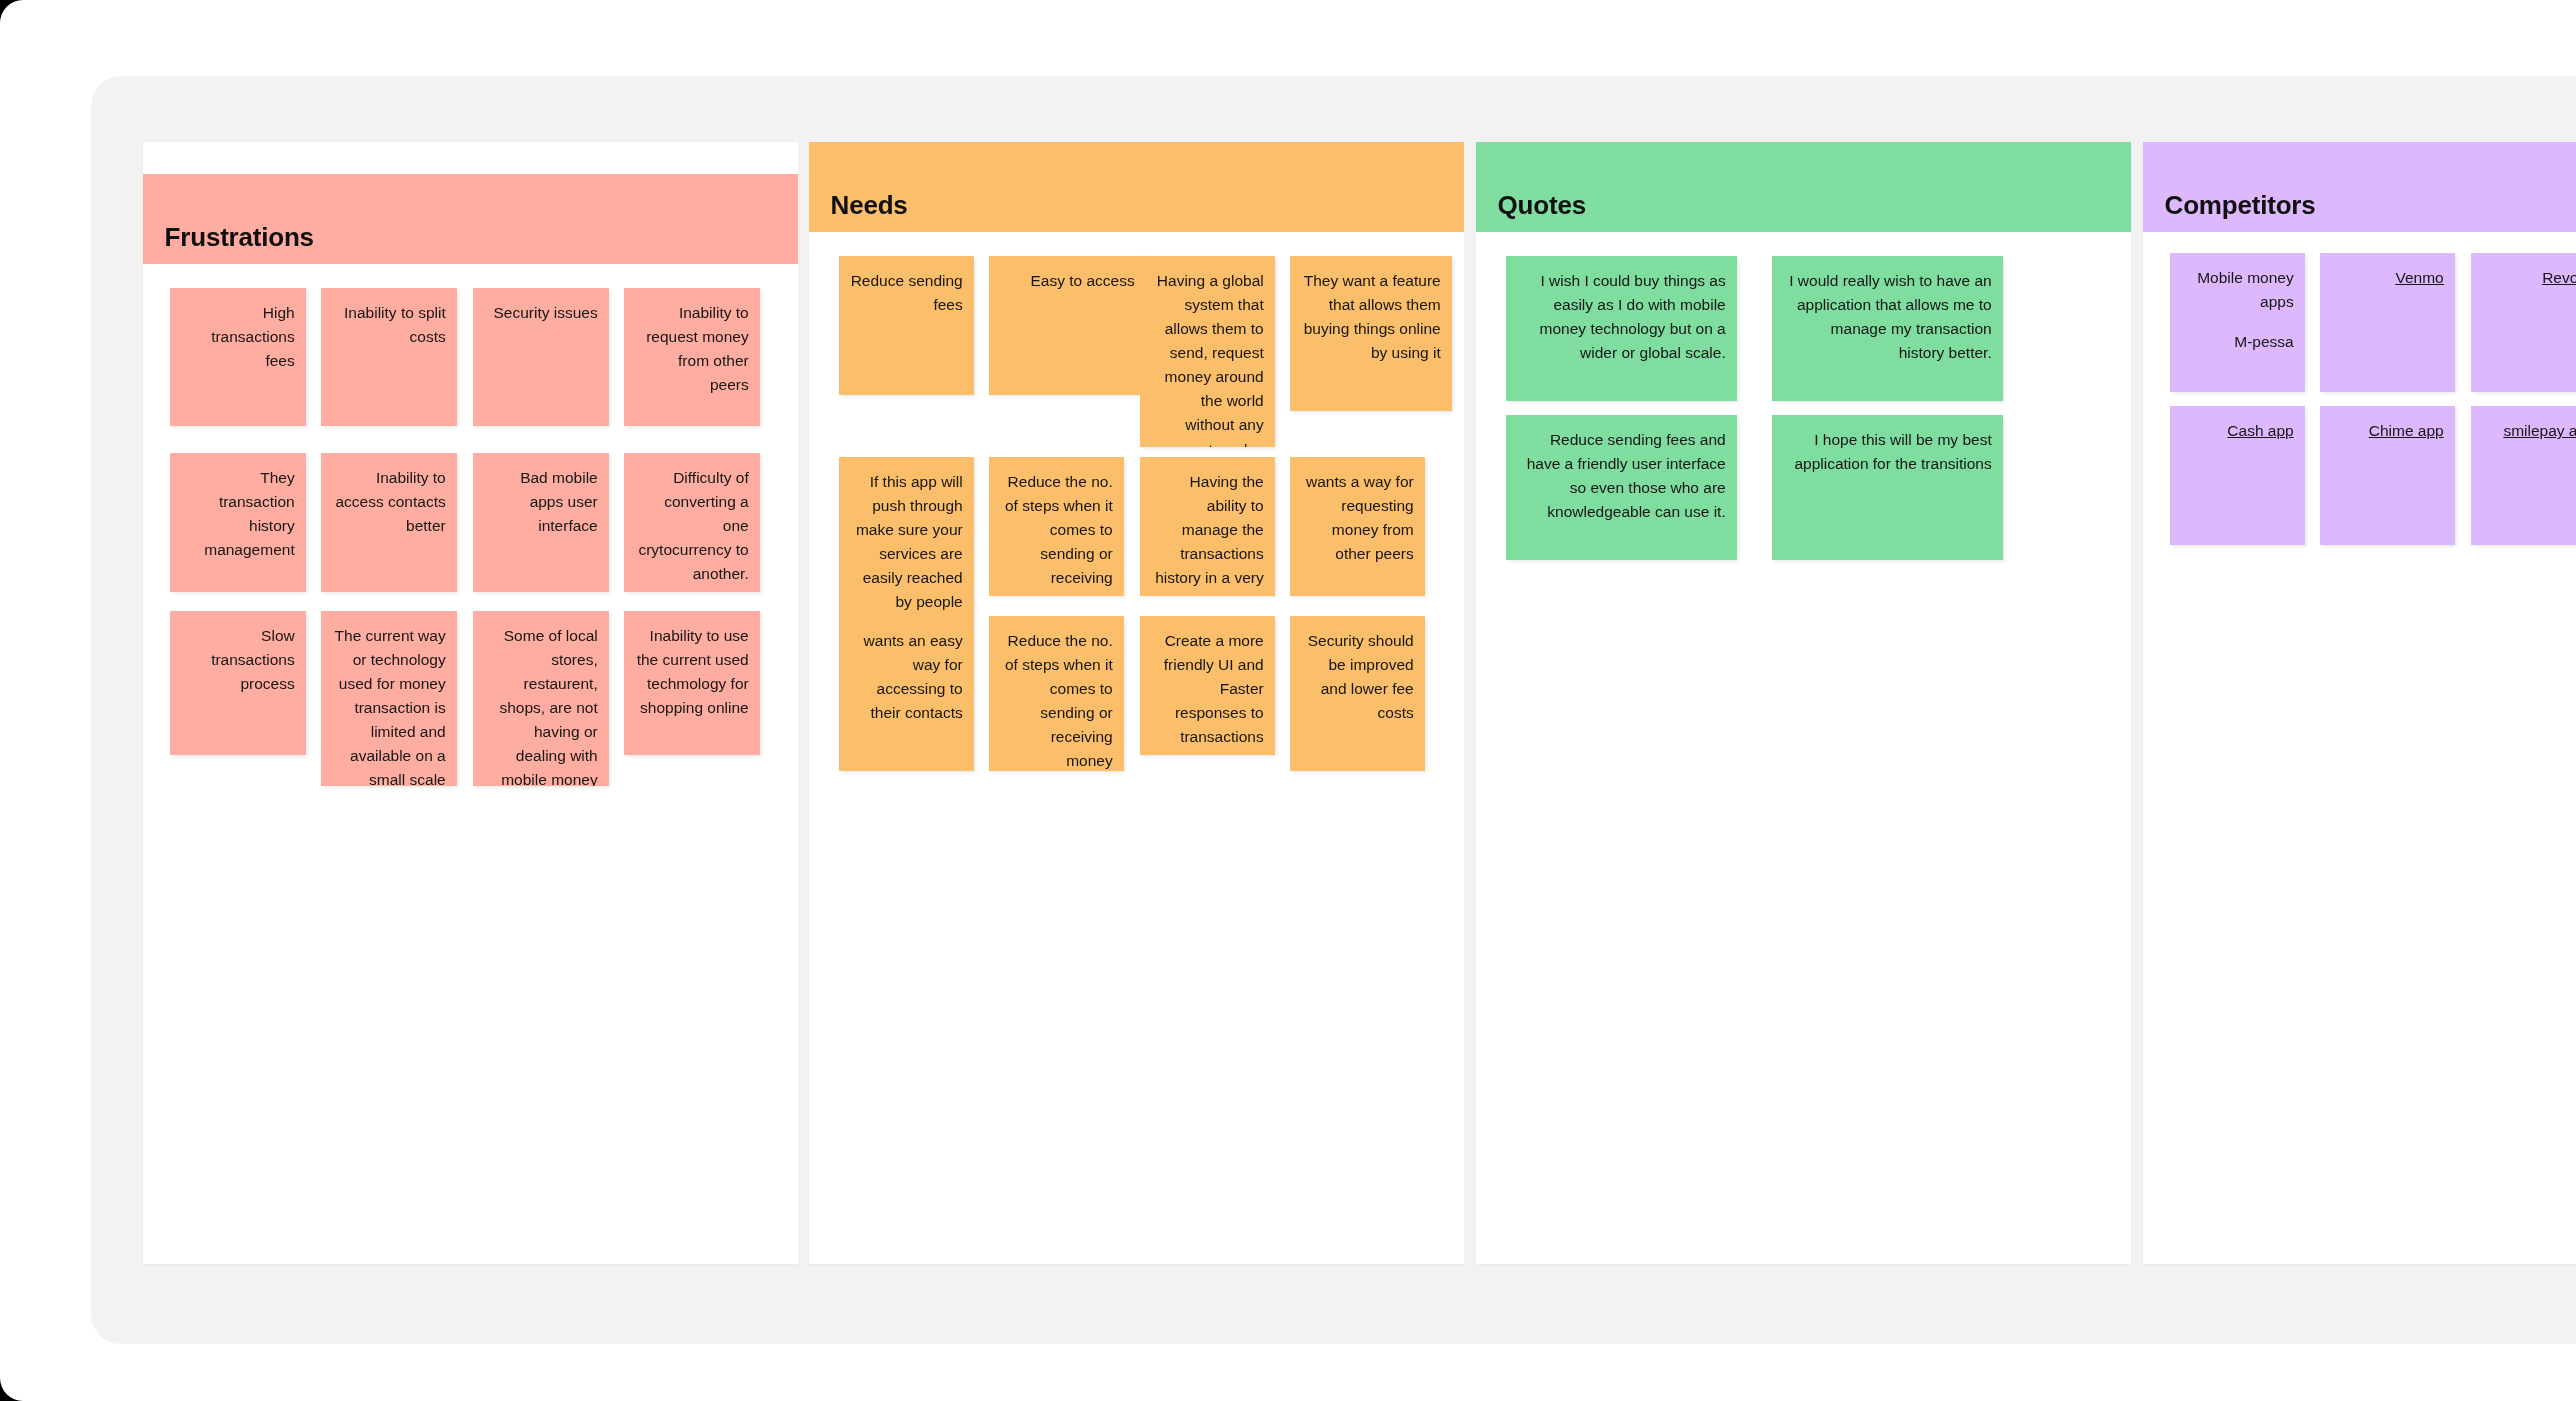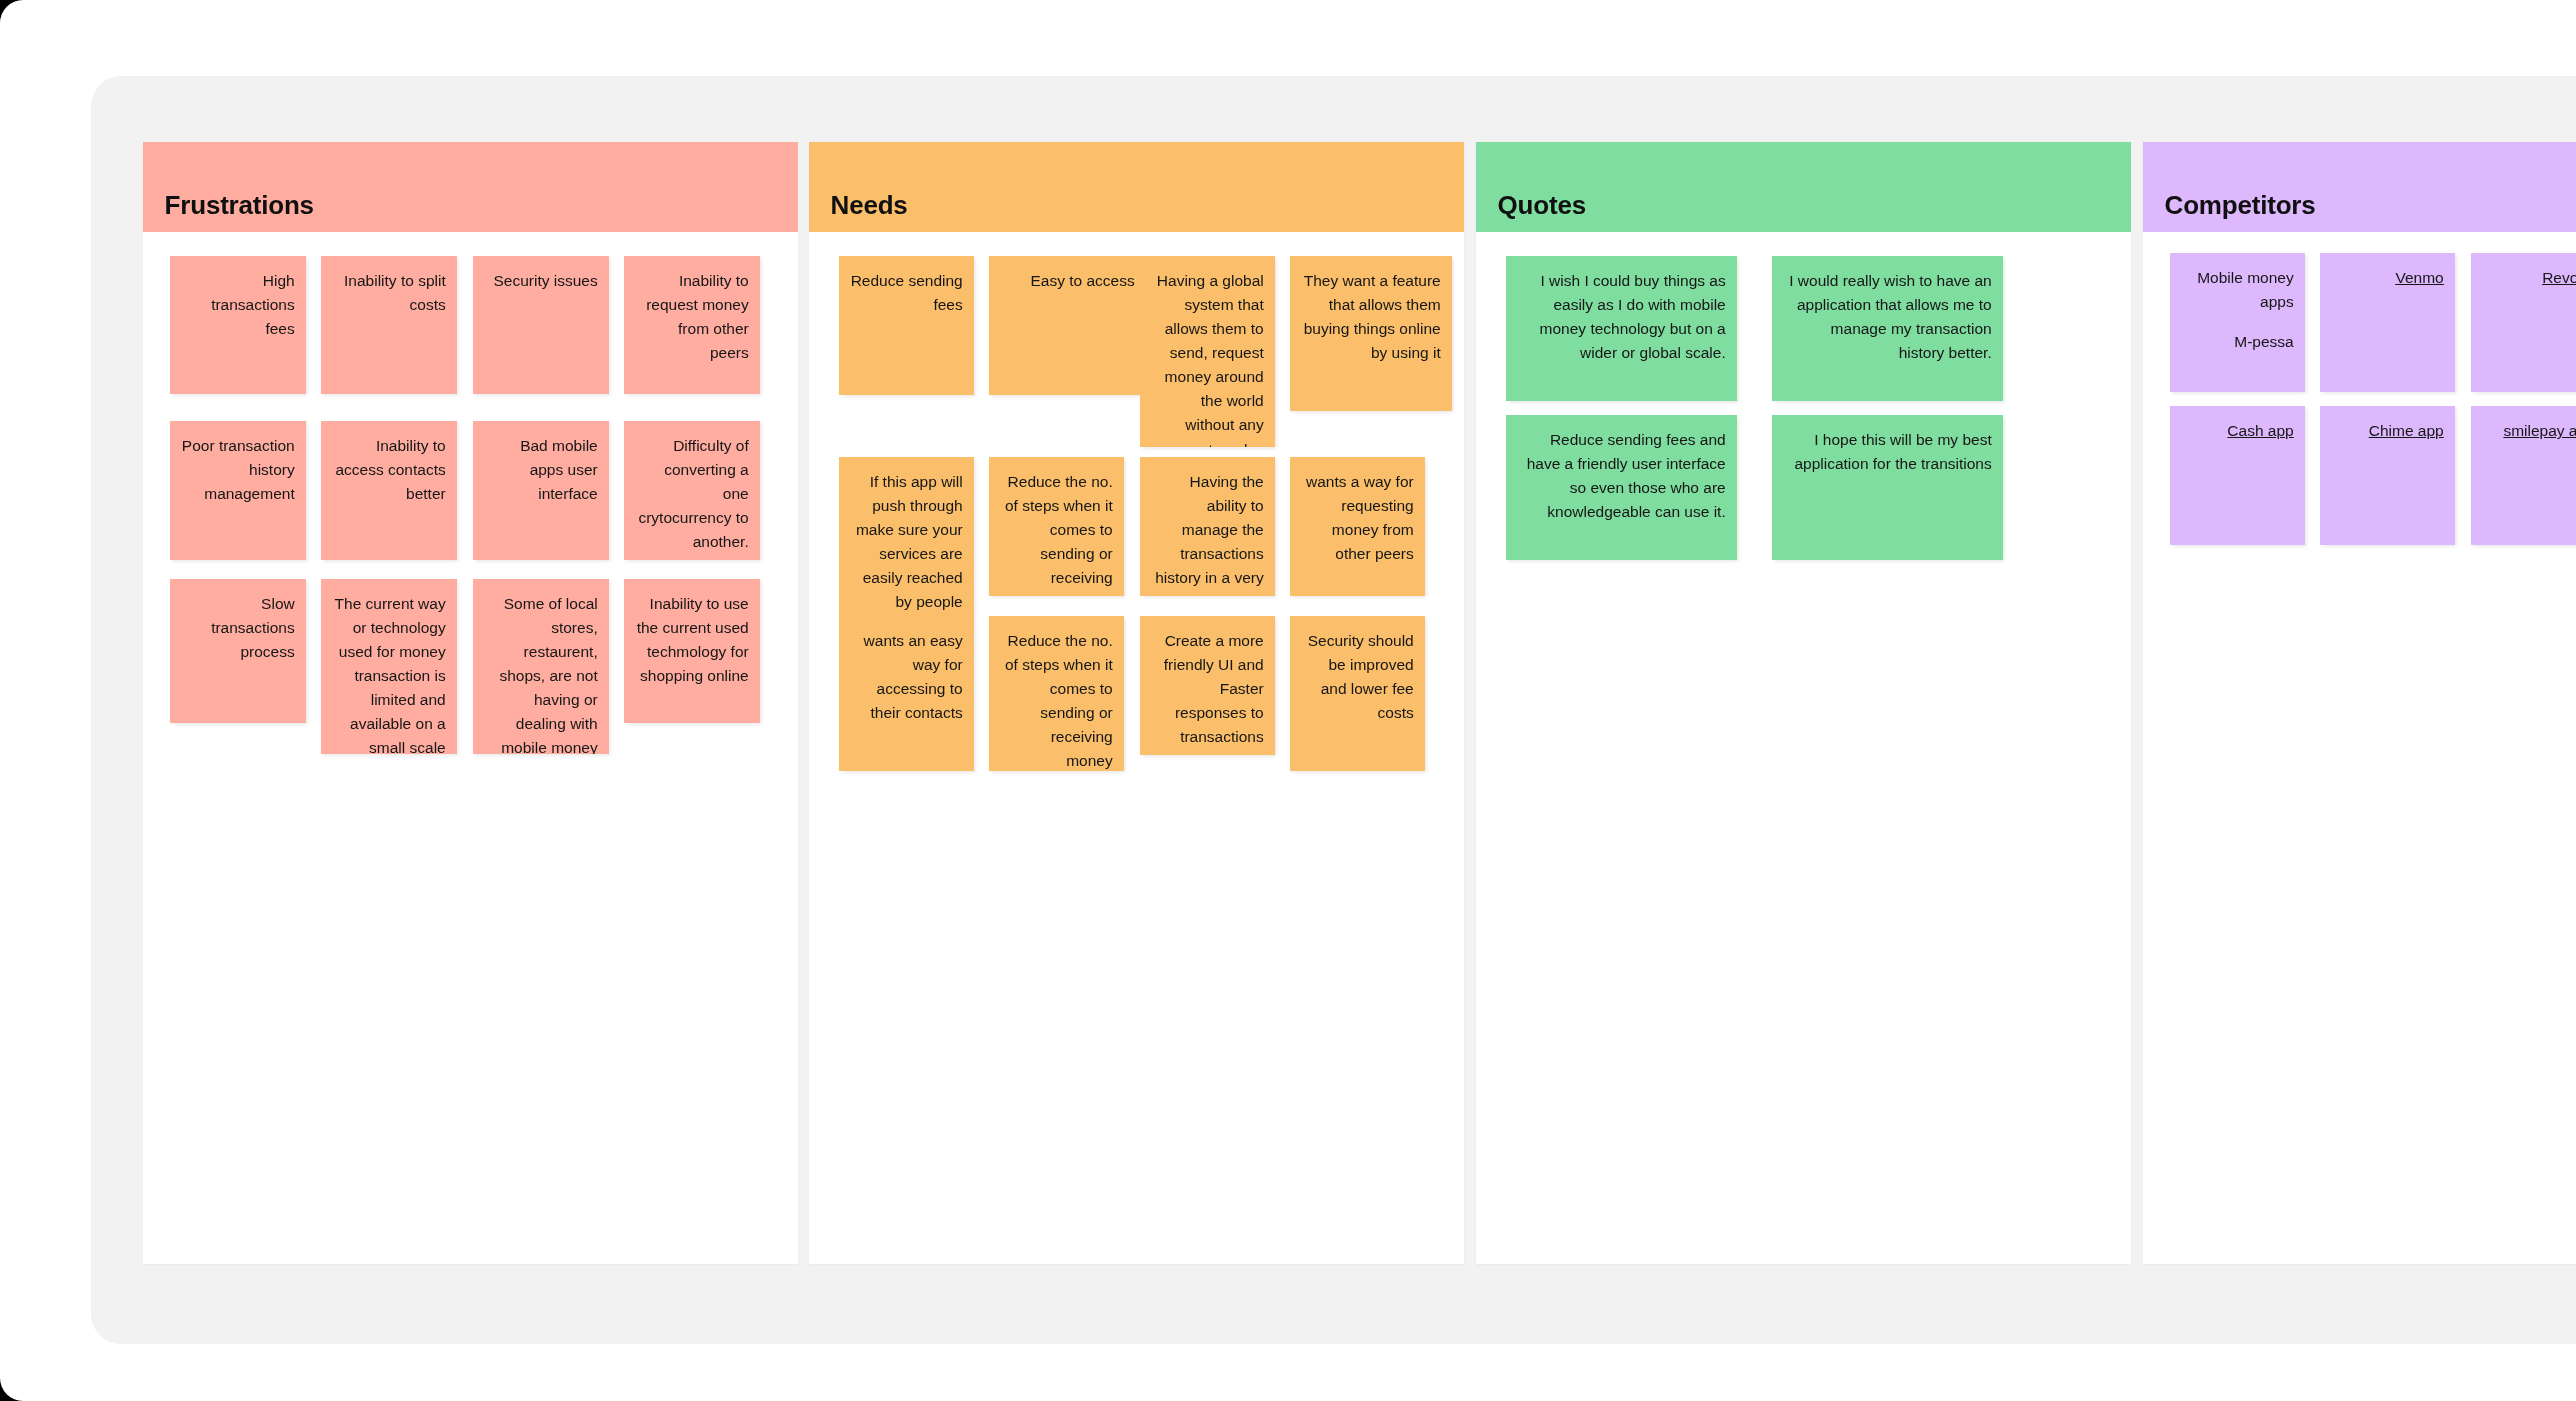--- a/index.html
+++ b/index.html
@@ -75,21 +75,21 @@
   .note-sub {
     display: block;
     padding: 15.5px 11.3px 0 11.3px;
     font-size: 15.5px;
     line-height: 1.55;
     color: #161616;
     white-space: pre-line;
   }
 
   
-  .pal-pink   { background: #FFADA0; }
+  .pal-pink   { background: #FFADA0; margin-top: 32px; }
   .pal-orange { background: #FBBF6B; }
   .pal-green  { background: #7FDDA0; }
   .pal-purple { background: #DDB8FD; }
 </style>
 </head>
 <body>
 
 <div id="page">
   <div id="board">
 
@@ -104,21 +104,21 @@
           <div class="note pal-pink" style="left: 178px; top: 24px; width: 136px; height: 138px;">
             <span class="note-text">Inability to split costs</span>
           </div>
           <div class="note pal-pink" style="left: 330px; top: 24px; width: 136px; height: 138px;">
             <span class="note-text">Security issues</span>
           </div>
           <div class="note pal-pink" style="left: 481px; top: 24px; width: 136px; height: 138px;">
             <span class="note-text">Inability to request money from other peers</span>
           </div>
           <div class="note pal-pink" style="left: 27px; top: 189px; width: 136px; height: 139px;">
-            <span class="note-text">Poor transaction history management</span>
+            <span class="note-text">They transaction history management</span>
           </div>
           <div class="note pal-pink" style="left: 178px; top: 189px; width: 136px; height: 139px;">
             <span class="note-text">Inability to access contacts better</span>
           </div>
           <div class="note pal-pink" style="left: 330px; top: 189px; width: 136px; height: 139px;">
             <span class="note-text">Bad mobile apps user interface</span>
           </div>
           <div class="note pal-pink" style="left: 481px; top: 189px; width: 136px; height: 139px;">
             <span class="note-text">Difficulty of converting a one crytocurrency to another.</span>
           </div>

